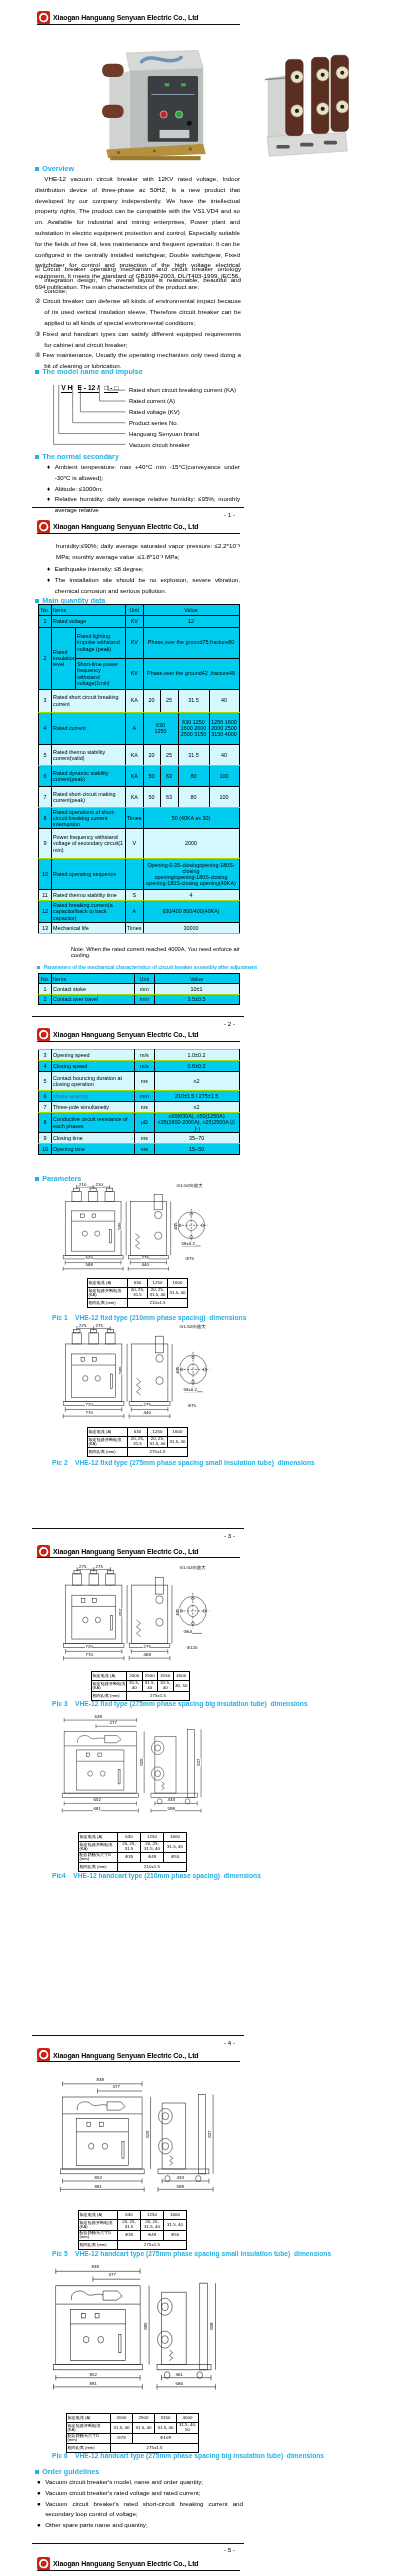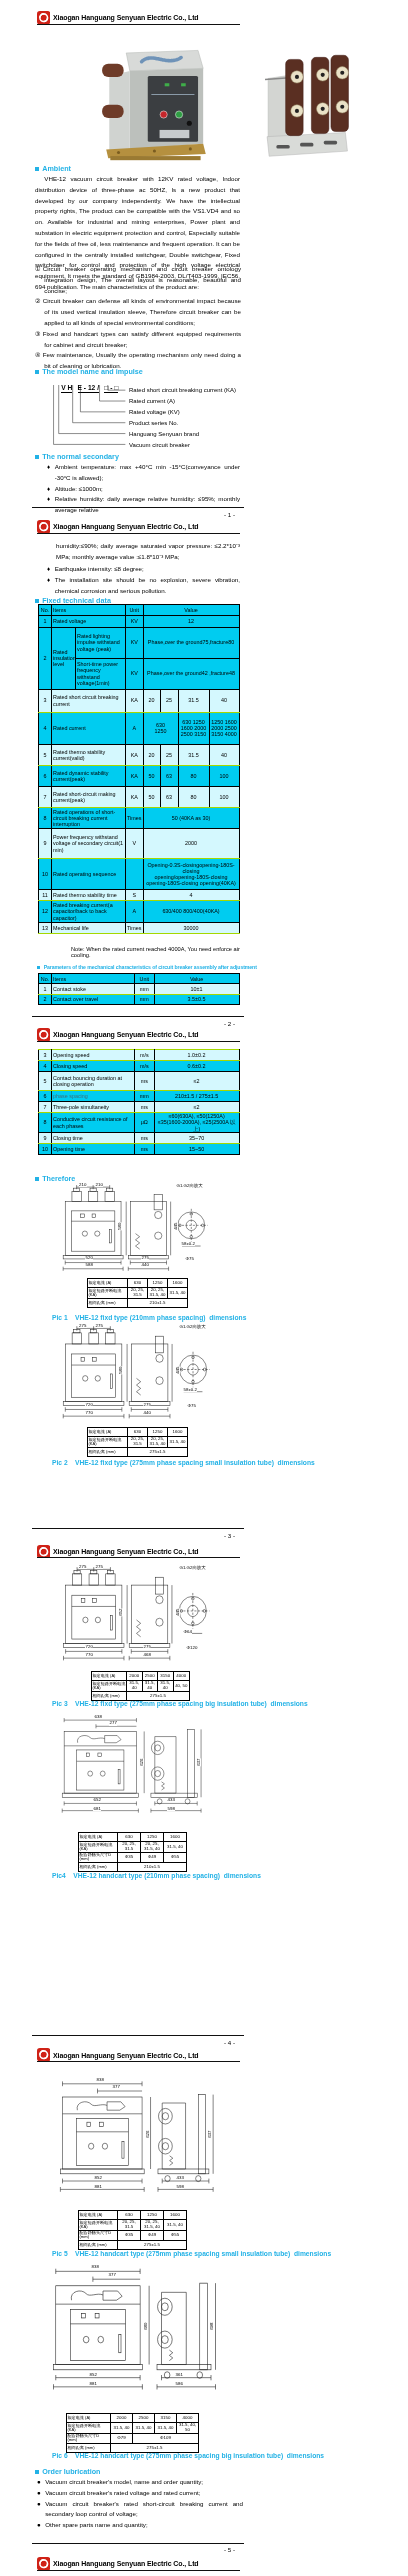--- a/index.html
+++ b/index.html
@@ -212,21 +212,21 @@
       <g fill="#222">
         <circle cx="64" cy="52" r="4"></circle>
           <circle cx="64" cy="118" r="4"></circle>
         <circle cx="114" cy="48" r="4"></circle>
           <circle cx="114" cy="114" r="4"></circle>
         <circle cx="152" cy="44" r="4"></circle>
           <circle cx="152" cy="110" r="4"></circle>
       </g>
     </svg>
 
-    <div class="abs sec" style="left:35px;top:164px"><span class="sq"></span><span>Ambient</span></div>
+    <div class="abs sec" style="left:35px;top:164px"><span class="sq"></span><span>Overview</span></div>
     <div class="abs txt ind" style="left:35px;top:174px;width:205px">VHE-12 vacuum circuit breaker with 12KV rated voltage, Indoor distribution device of three-phase ac 50HZ,  Is a new product that developed by our company independently.  We have the intellectual property rights, The product can be compatible with the VS1.VD4 and so on. Available for industrial and mining enterprises, Power plant and substation in electric equipment protection and control, Especially suitable for the fields of free oil, less maintenance and frequent operation.  It can be configured in the centrally installed switchgear, Double switchgear, Fixed switchdaer for control and protection of the high voltage electrical equipment.  It meets the standard of GB1984-2003, DL/T403-1999, IEC56, 694 publication.  The main characteristics of the product are:</div>
 
     <div class="abs" style="left:35px;top:264px;width:206px">
       <div class="feat"><span class="mk">①</span><span>Circuit breaker operating mechanism and circuit breaker ontology integration design, The overall layout is reasonable, beautiful and concise;</span></div>
       <div class="feat"><span class="mk">②</span><span>Circuit breaker can defense all kinds of environmental impact because of its used vertical insulation sleeve, Therefore circuit breaker can be applied to all kinds of special environmental conditions;</span></div>
       <div class="feat"><span class="mk">③</span><span>Fixed and handcart types can satisfy different equipped requirements for cabinet and circuit breaker;</span></div>
       <div class="feat"><span class="mk">④</span><span>Few maintenance, Usually the operating mechanism only need doing a bit of cleaning or lubrication.</span></div>
     </div>
 
     <div class="abs sec" style="left:35px;top:367px"><span class="sq"></span><span>The model name and impulse</span></div>
@@ -267,21 +267,21 @@
       </svg>
     <div class="abs hdr-name" style="left:53px;top:523px">Xiaogan Hanguang Senyuan Electric Co., Ltd</div>
     <div class="abs hdr-rule" style="left:37px;top:533px;width:203px"></div>
 
     <div class="abs txt" style="left:56px;top:541px;width:184px">humidity:≤90%;  daily  average  saturated  vapor  pressure:  ≤2.2*10⁻³  MPa;  monthly average value :≤1.8*10⁻³ MPa;</div>
     <div class="abs" style="left:47px;top:564px;width:193px">
       <div class="cond"><span class="mk" style="width:7.7px">♦</span><span>Earthquake intensity: ≤8 degree;</span></div>
       <div class="cond"><span class="mk" style="width:7.7px">♦</span><span>The installation site should be no explosion,  severe vibration,  chemical corrosion and serious pollution.</span></div>
     </div>
 
-    <div class="abs sec" style="left:35px;top:596px"><span class="sq"></span><span>Fixed technical data</span></div>
+    <div class="abs sec" style="left:35px;top:596px"><span class="sq"></span><span>Main quantity data</span></div>
 
     <table class="abs mt" style="left:38px;top:604px;width:201px">
       <colgroup>
           <col style="width:13px">
           <col style="width:24px">
           <col style="width:50px">
           <col style="width:17.5px">
           <col style="width:17px">
           <col style="width:18px">
           <col style="width:31px">
@@ -499,21 +499,21 @@
           </tr>
       <tr class="b" style="height:10.8px">
             <td>10</td>
             <td class="l">Opening time</td>
             <td>ms</td>
             <td>15~50</td>
           </tr>
     </tbody>
       </table>
 
-    <div class="abs sec" style="left:35px;top:1174px"><span class="sq"></span><span>Therefore</span></div>
+    <div class="abs sec" style="left:35px;top:1174px"><span class="sq"></span><span>Parameters</span></div>
 
     <div class="abs" style="left:58px;top:1184px;width:155px;height:92px">
       <svg width="155" height="92" viewBox="0 0 300 178">
           <use href="#fig-fixed"></use>
         </svg>
       <span class="dim" style="left:20.6px;top:-1.5px">210</span>
       <span class="dim" style="left:37px;top:-1.5px">210</span>
       <span class="dim" style="left:27px;top:72px">520</span>
       <span class="dim" style="left:27px;top:79px">588</span>
       <span class="dim vd" style="left:58px;top:40px">580</span>
@@ -801,21 +801,21 @@
             <td colspan="3">Φ109</td>
           </tr>
       <tr>
             <td class="h">相间距离 (mm)</td>
             <td colspan="4">275±1.5</td>
           </tr>
     </tbody>
       </table>
     <div class="abs cap" style="left:52px;top:2452px;width:185px">Pic 6    VHE-12 handcart type (275mm phase spacing big insulation tube)  dimensions</div>
 
-    <div class="abs sec" style="left:35px;top:2467px"><span class="sq"></span><span>Order lubrication</span></div>
+    <div class="abs sec" style="left:35px;top:2467px"><span class="sq"></span><span>Order guidelines</span></div>
     <div class="abs" style="left:37px;top:2477px;width:206px">
       <div class="ord"><span class="mk" style="width:8.2px">●</span><span>Vacuum circuit breaker's  model, name and order quantity;</span></div>
       <div class="ord"><span class="mk" style="width:8.2px">●</span><span>Vacuum circuit breaker's rated voltage and rated current;</span></div>
       <div class="ord"><span class="mk" style="width:8.2px">●</span><span>Vacuum circuit breaker's rated short-circuit breaking current and secondary loop control of voltage;</span></div>
       <div class="ord"><span class="mk" style="width:8.2px">●</span><span>Other spare parts name and quantity;</span></div>
     </div>
 
     <div class="abs ftr" style="left:32px;top:2543px;width:212px"></div>
     <div class="abs pgno" style="left:193px;top:2546px;width:42px">- 5 -</div>
   </section>

